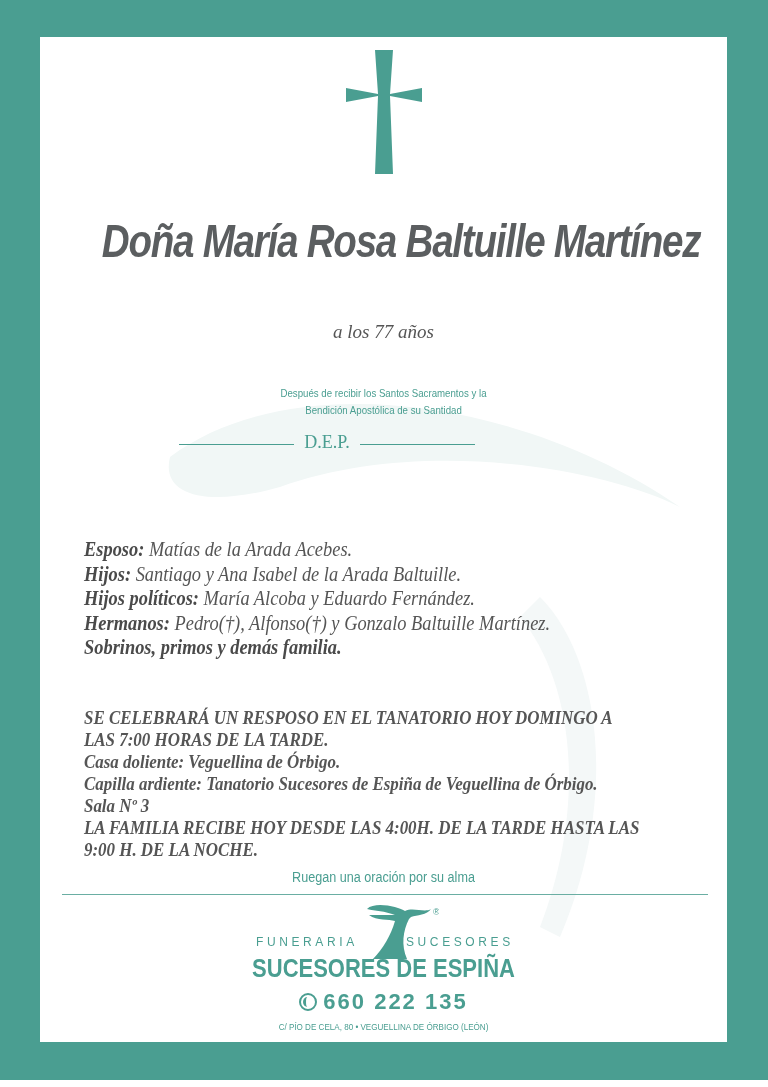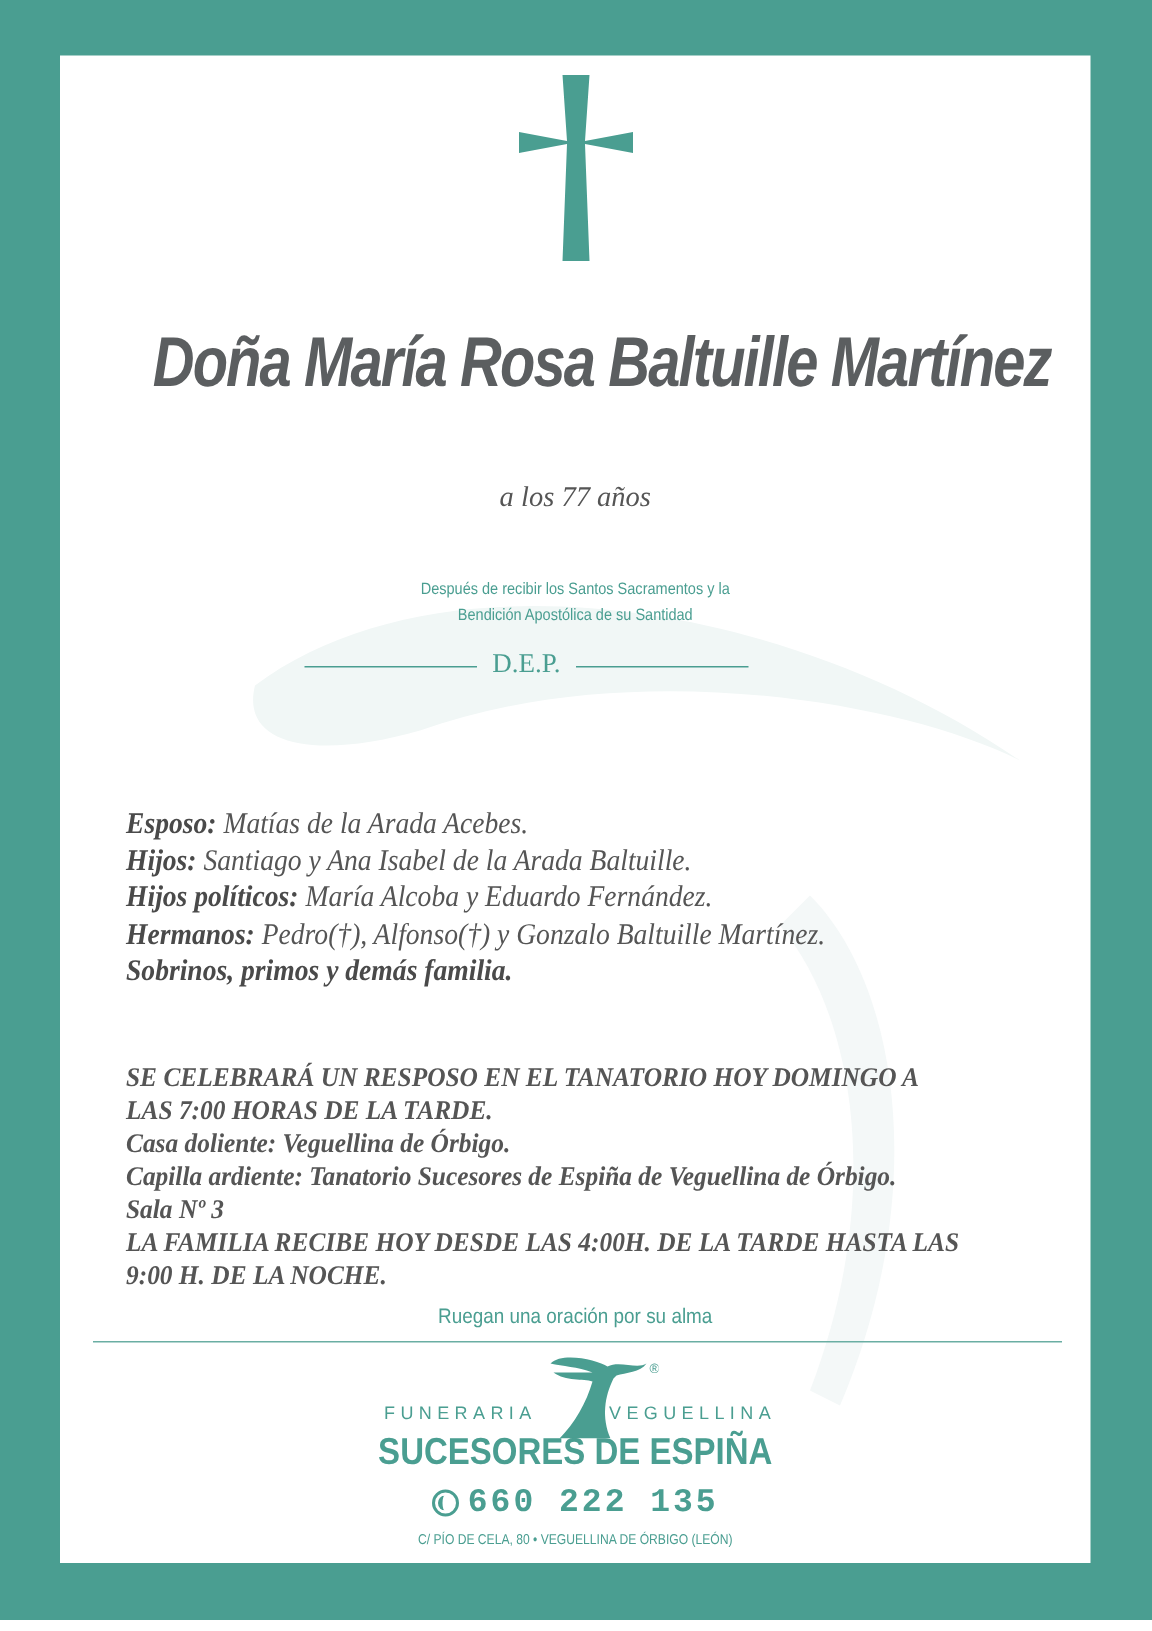--- a/index.html
+++ b/index.html
@@ -32,21 +32,21 @@
       position: absolute; left: 0; top: 283px; width: 687px; text-align: center;
       font-style: italic; font-size: 19px; color: #555; line-height: 24px;
     }
     .sacraments {
       position: absolute; left: 0; top: 348px; width: 687px; text-align: center;
       font-family: "Liberation Sans", sans-serif; font-size: 11px; color: #4a9e91;
       line-height: 17px; transform: scaleX(0.88);
     }
     .dep {
       position: absolute; left: 0; top: 395px; width: 574px;
-      display: flex; justify-content: center; align-items: center; gap: 10px; padding-left: 24px;
+      display: flex; justify-content: center; align-items: center; gap: 10px;
     }
     .dep .line { width: 115px; height: 1px; background: #4a9e91; margin-top: 4px; }
     .dep .txt { font-size: 18px; color: #4a9e91; }
     .family {
       position: absolute; left: 44px; top: 500px; width: 640px;
       font-style: italic; font-size: 20px; color: #555; line-height: 24.5px;
     }
     .family .row { white-space: nowrap; transform: scaleX(0.92); transform-origin: left; }
     .family b { color: #4a4a4a; }
     .service {
@@ -70,21 +70,21 @@
     }
     .fun.left { left: 216px; }
     .fun.right { left: 366px; }
     .brand {
       position: absolute; left: 0; top: 917px; width: 687px; text-align: center;
       font-family: "Liberation Sans", sans-serif; font-weight: bold; font-size: 25px;
       color: #4a9e91; transform: scaleX(0.88);
     }
     .phone {
       position: absolute; left: 0; top: 952px; width: 687px; text-align: center;
-      font-family: Liberation Mono, monospace; font-weight: bold; font-size: 22px;
+      font-family: Liberation Sans, sans-serif; font-weight: bold; font-size: 22px;
       color: #4a9e91; letter-spacing: 2px;
       display: flex; justify-content: center; align-items: center; gap: 6px;
     }
     .phone .ico {
       width: 18px; height: 18px; border: 2px solid #4a9e91; border-radius: 50%;
       box-sizing: border-box; position: relative;
     }
     .phone .ico::after {
       content: ""; position: absolute; left: 2px; top: 2px; width: 6px; height: 10px;
       border-left: 3px solid #4a9e91; border-radius: 50% 0 0 50%;
@@ -147,20 +147,20 @@
 
   <div class="pray">Ruegan una oración por su alma</div>
   <div class="sep"></div>
 
   <svg class="logo" viewBox="0 0 80 58">
     <path d="M8 8 C 16 0, 40 6, 46 10 C 54 6, 66 12, 72 8 C 68 14, 58 14, 52 16 L 50 18 C 44 30, 42 44, 48 58 H 14 C 24 48, 32 34, 36 20 C 30 18, 18 20, 10 14 C 20 14, 30 14, 36 14 C 26 10, 16 10, 8 8 Z" fill="#4a9e91"></path>
     <text x="74" y="14" font-size="9" fill="#4a9e91" font-family="Liberation Sans, sans-serif">®</text>
   </svg>
 
   <div class="fun left">FUNERARIA</div>
-  <div class="fun right">VEGUELLINA</div>
+  <div class="fun right">SUCESORES</div>
   <div class="brand">SUCESORES DE ESPIÑA</div>
   <div class="phone">
     <span class="ico"></span>
     <span>660 222 135</span>
   </div>
   <div class="address">C/ PÍO DE CELA, 80 • VEGUELLINA DE ÓRBIGO (LEÓN)</div>
 </div>
 
 </body></html>

